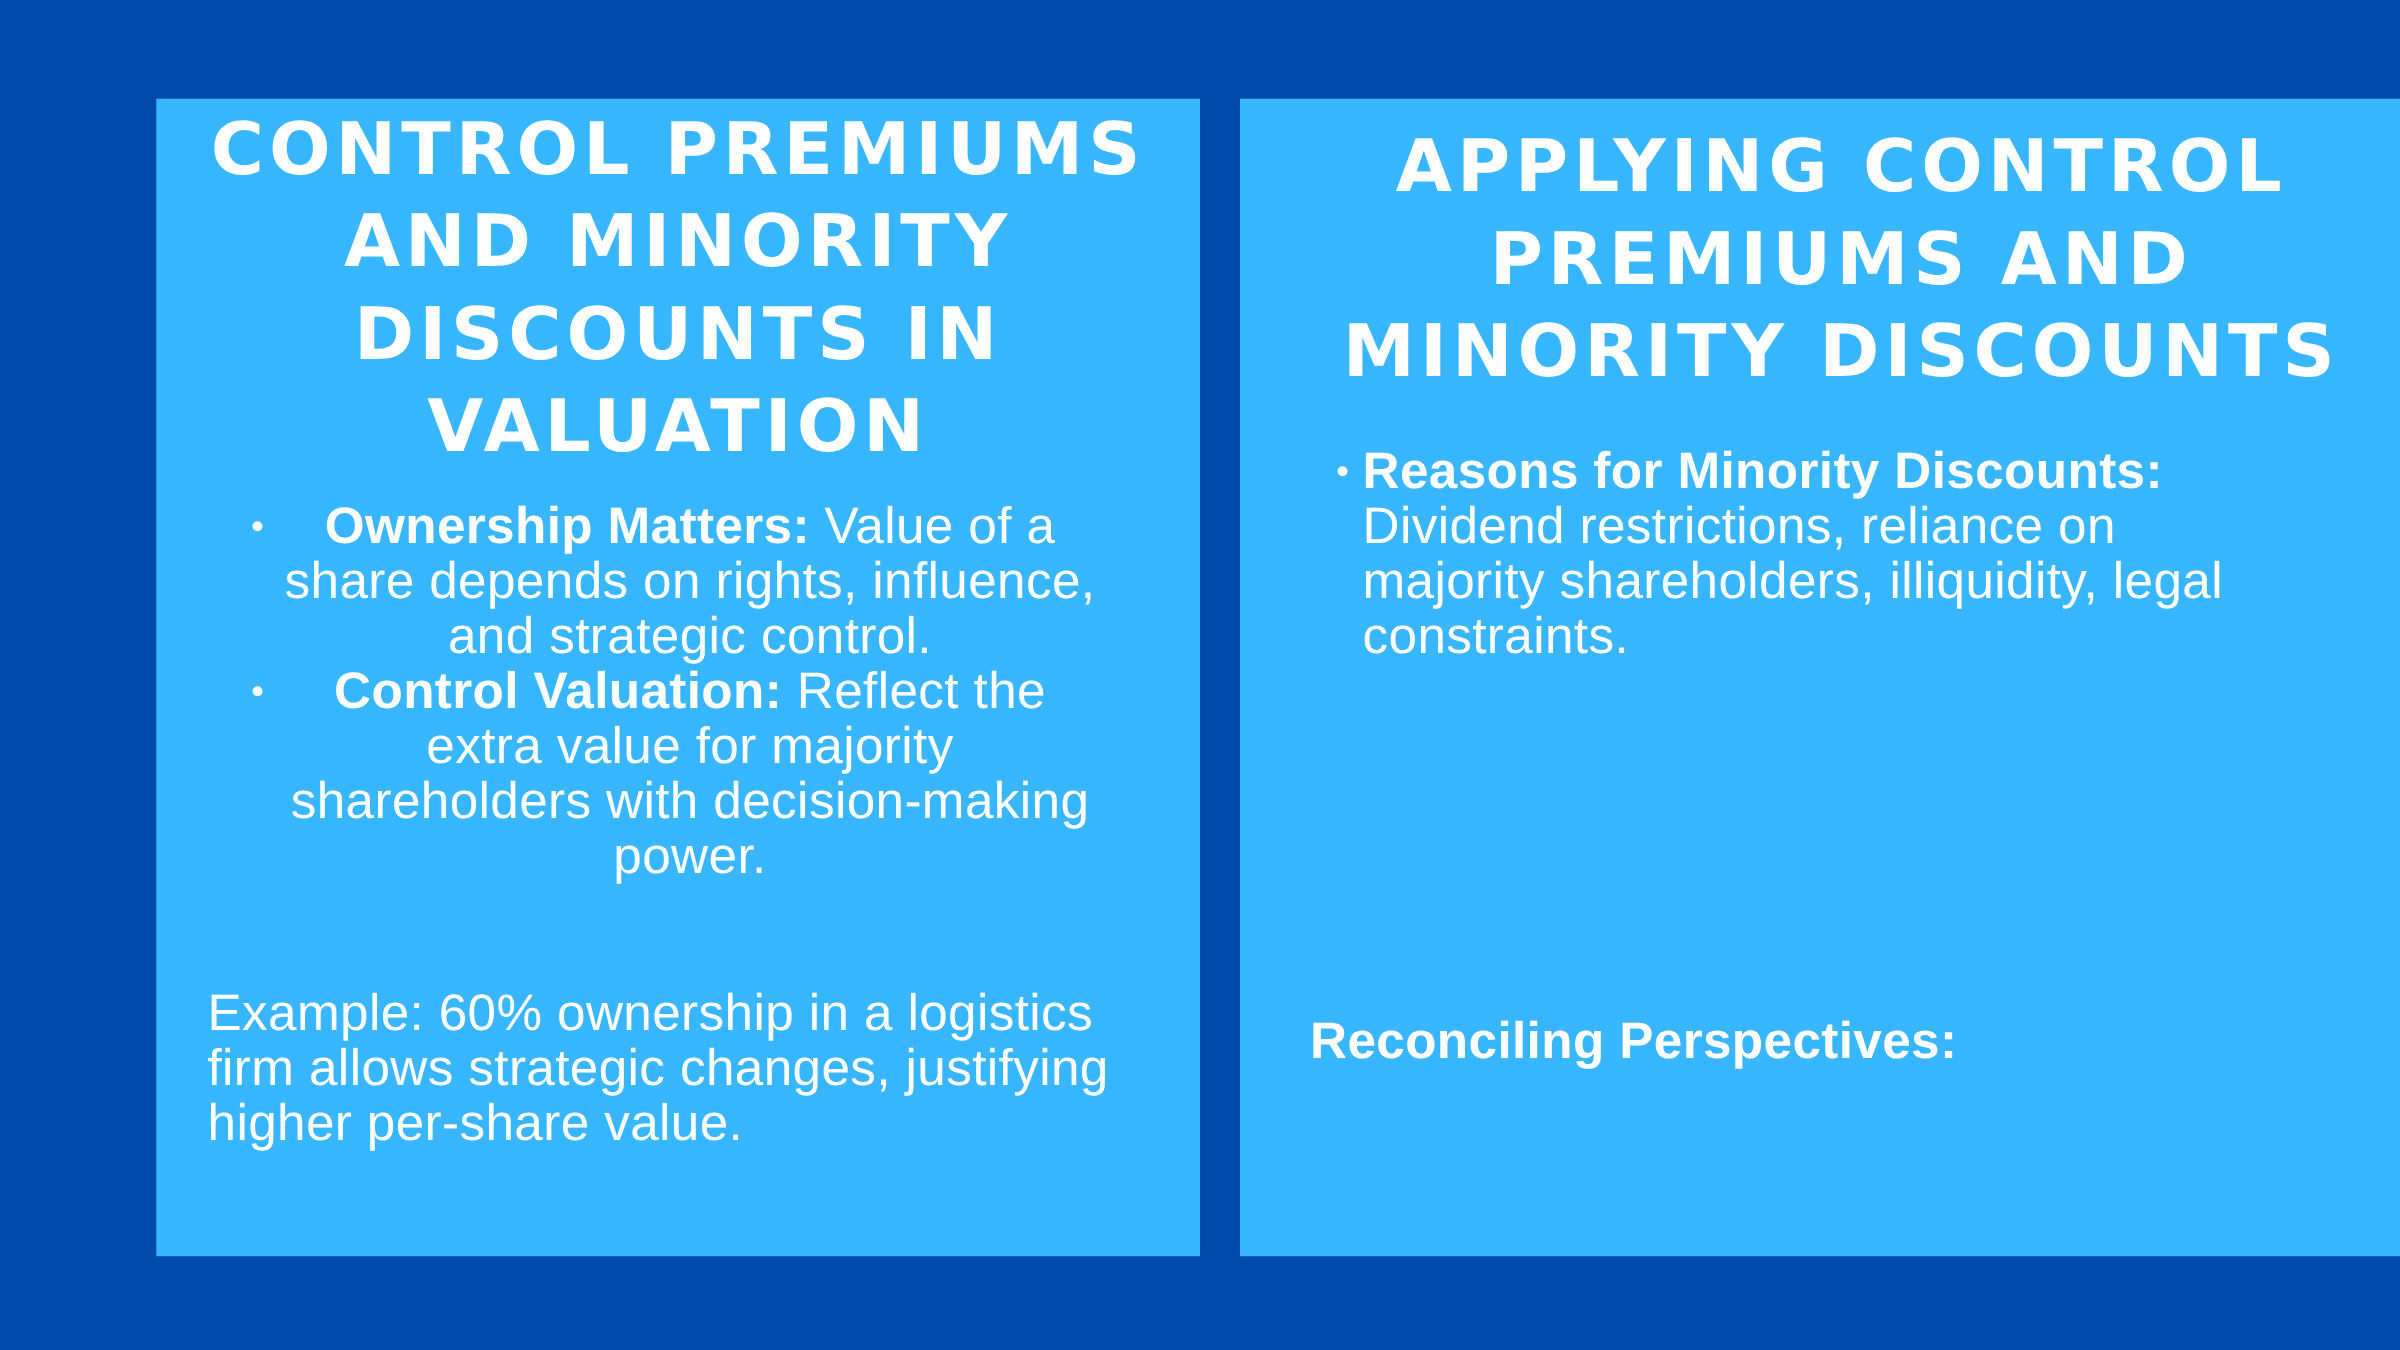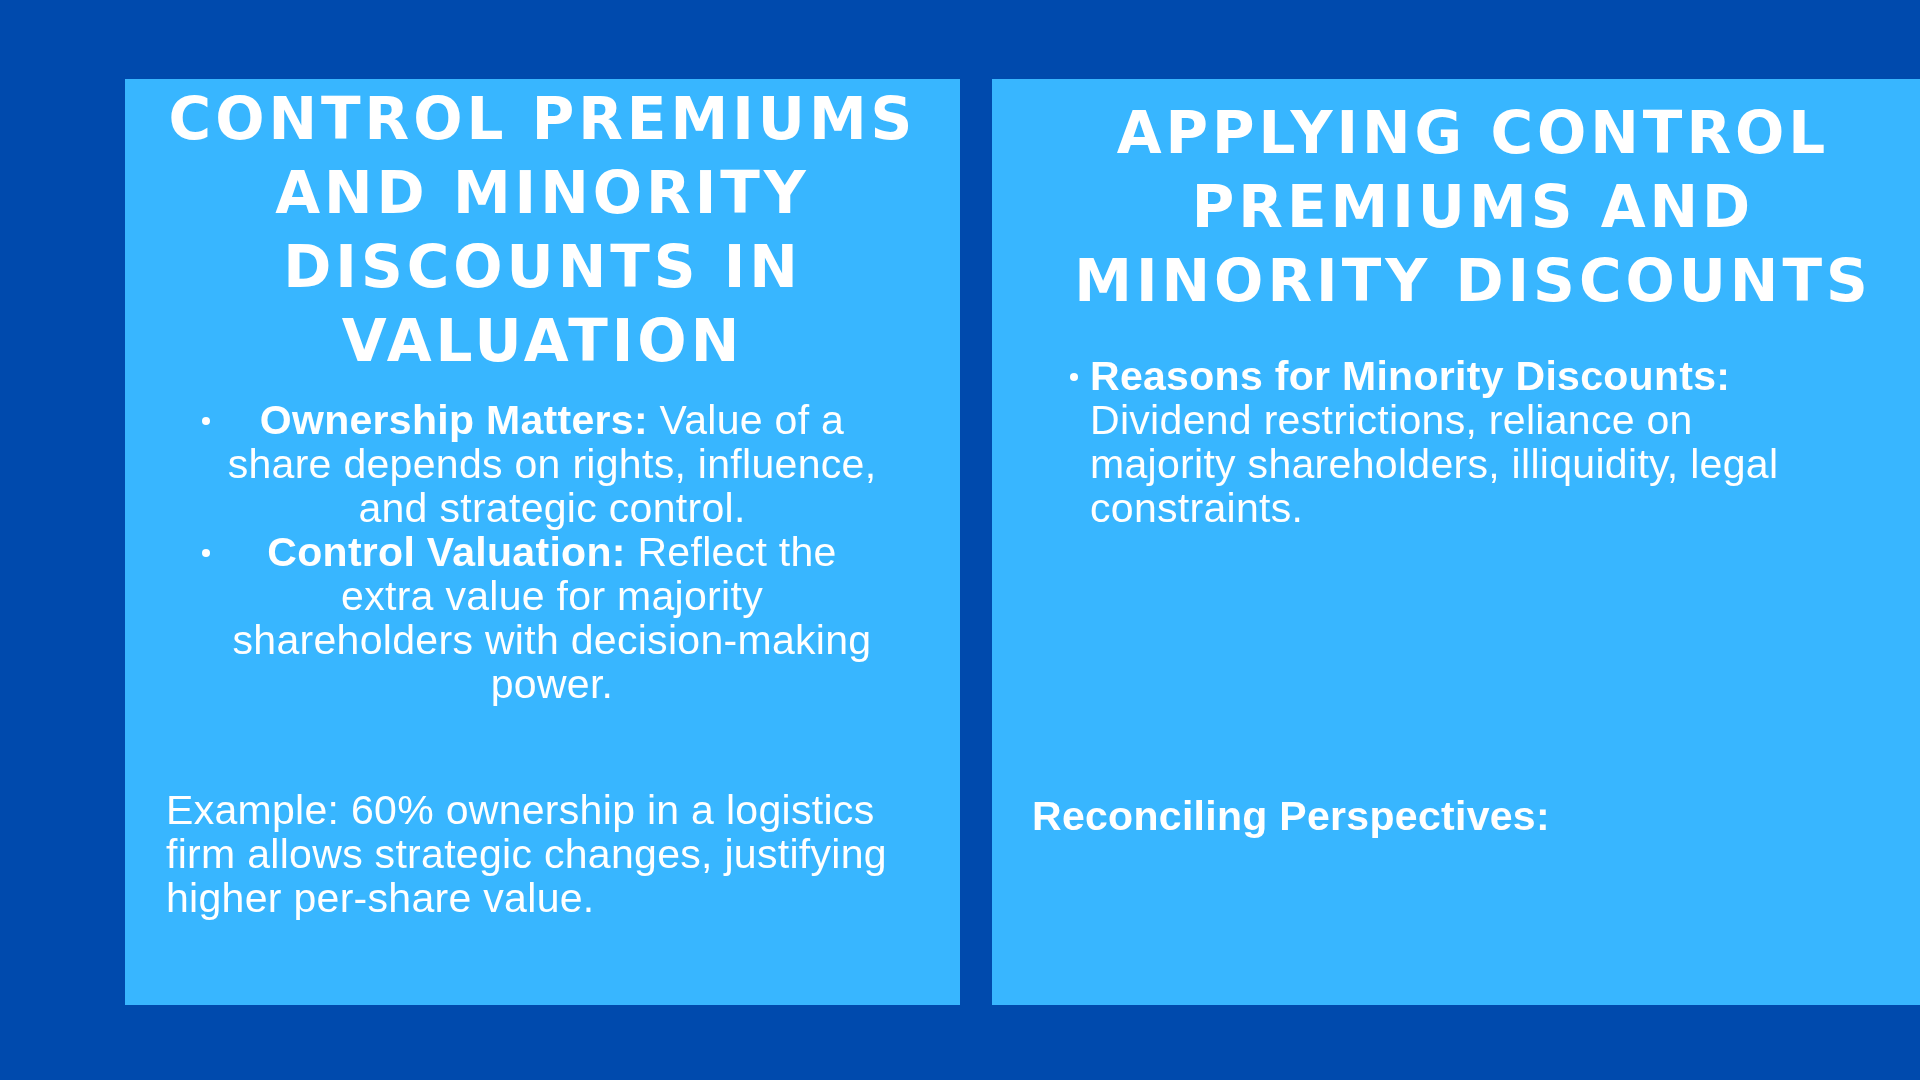--- a/index.html
+++ b/index.html
@@ -57,21 +57,21 @@
     background: #ffffff;
     left: -20px;
     top: 19px;
   }
   .bold { font-weight: bold; }
 
   .card.left ul.bullets { left: 97px; top: 319px; width: 660px; text-align: center; }
   .card.left .example { position: absolute; left: 41px; top: 709px; width: 740px; margin: 0; }
 
   .card.right ul.bullets.main { left: 98px; top: 275px; width: 690px; }
-  .card.right .subheading { position: absolute; left: 40px; top: 715px; margin: 0; font-weight: bold; }
+  .card.right .subheading { position: absolute; left: 40px; top: 715px; margin: 16px; font-weight: bold; }
   .card.right ul.bullets.sub { left: 98px; top: 759px; width: 690px; }
 </style>
 </head>
 <body>
 
 <div class="card left">
   <h1 class="title">Control Premiums and Minority Discounts in Valuation</h1>
 
   <ul class="bullets body-text">
     <li>

